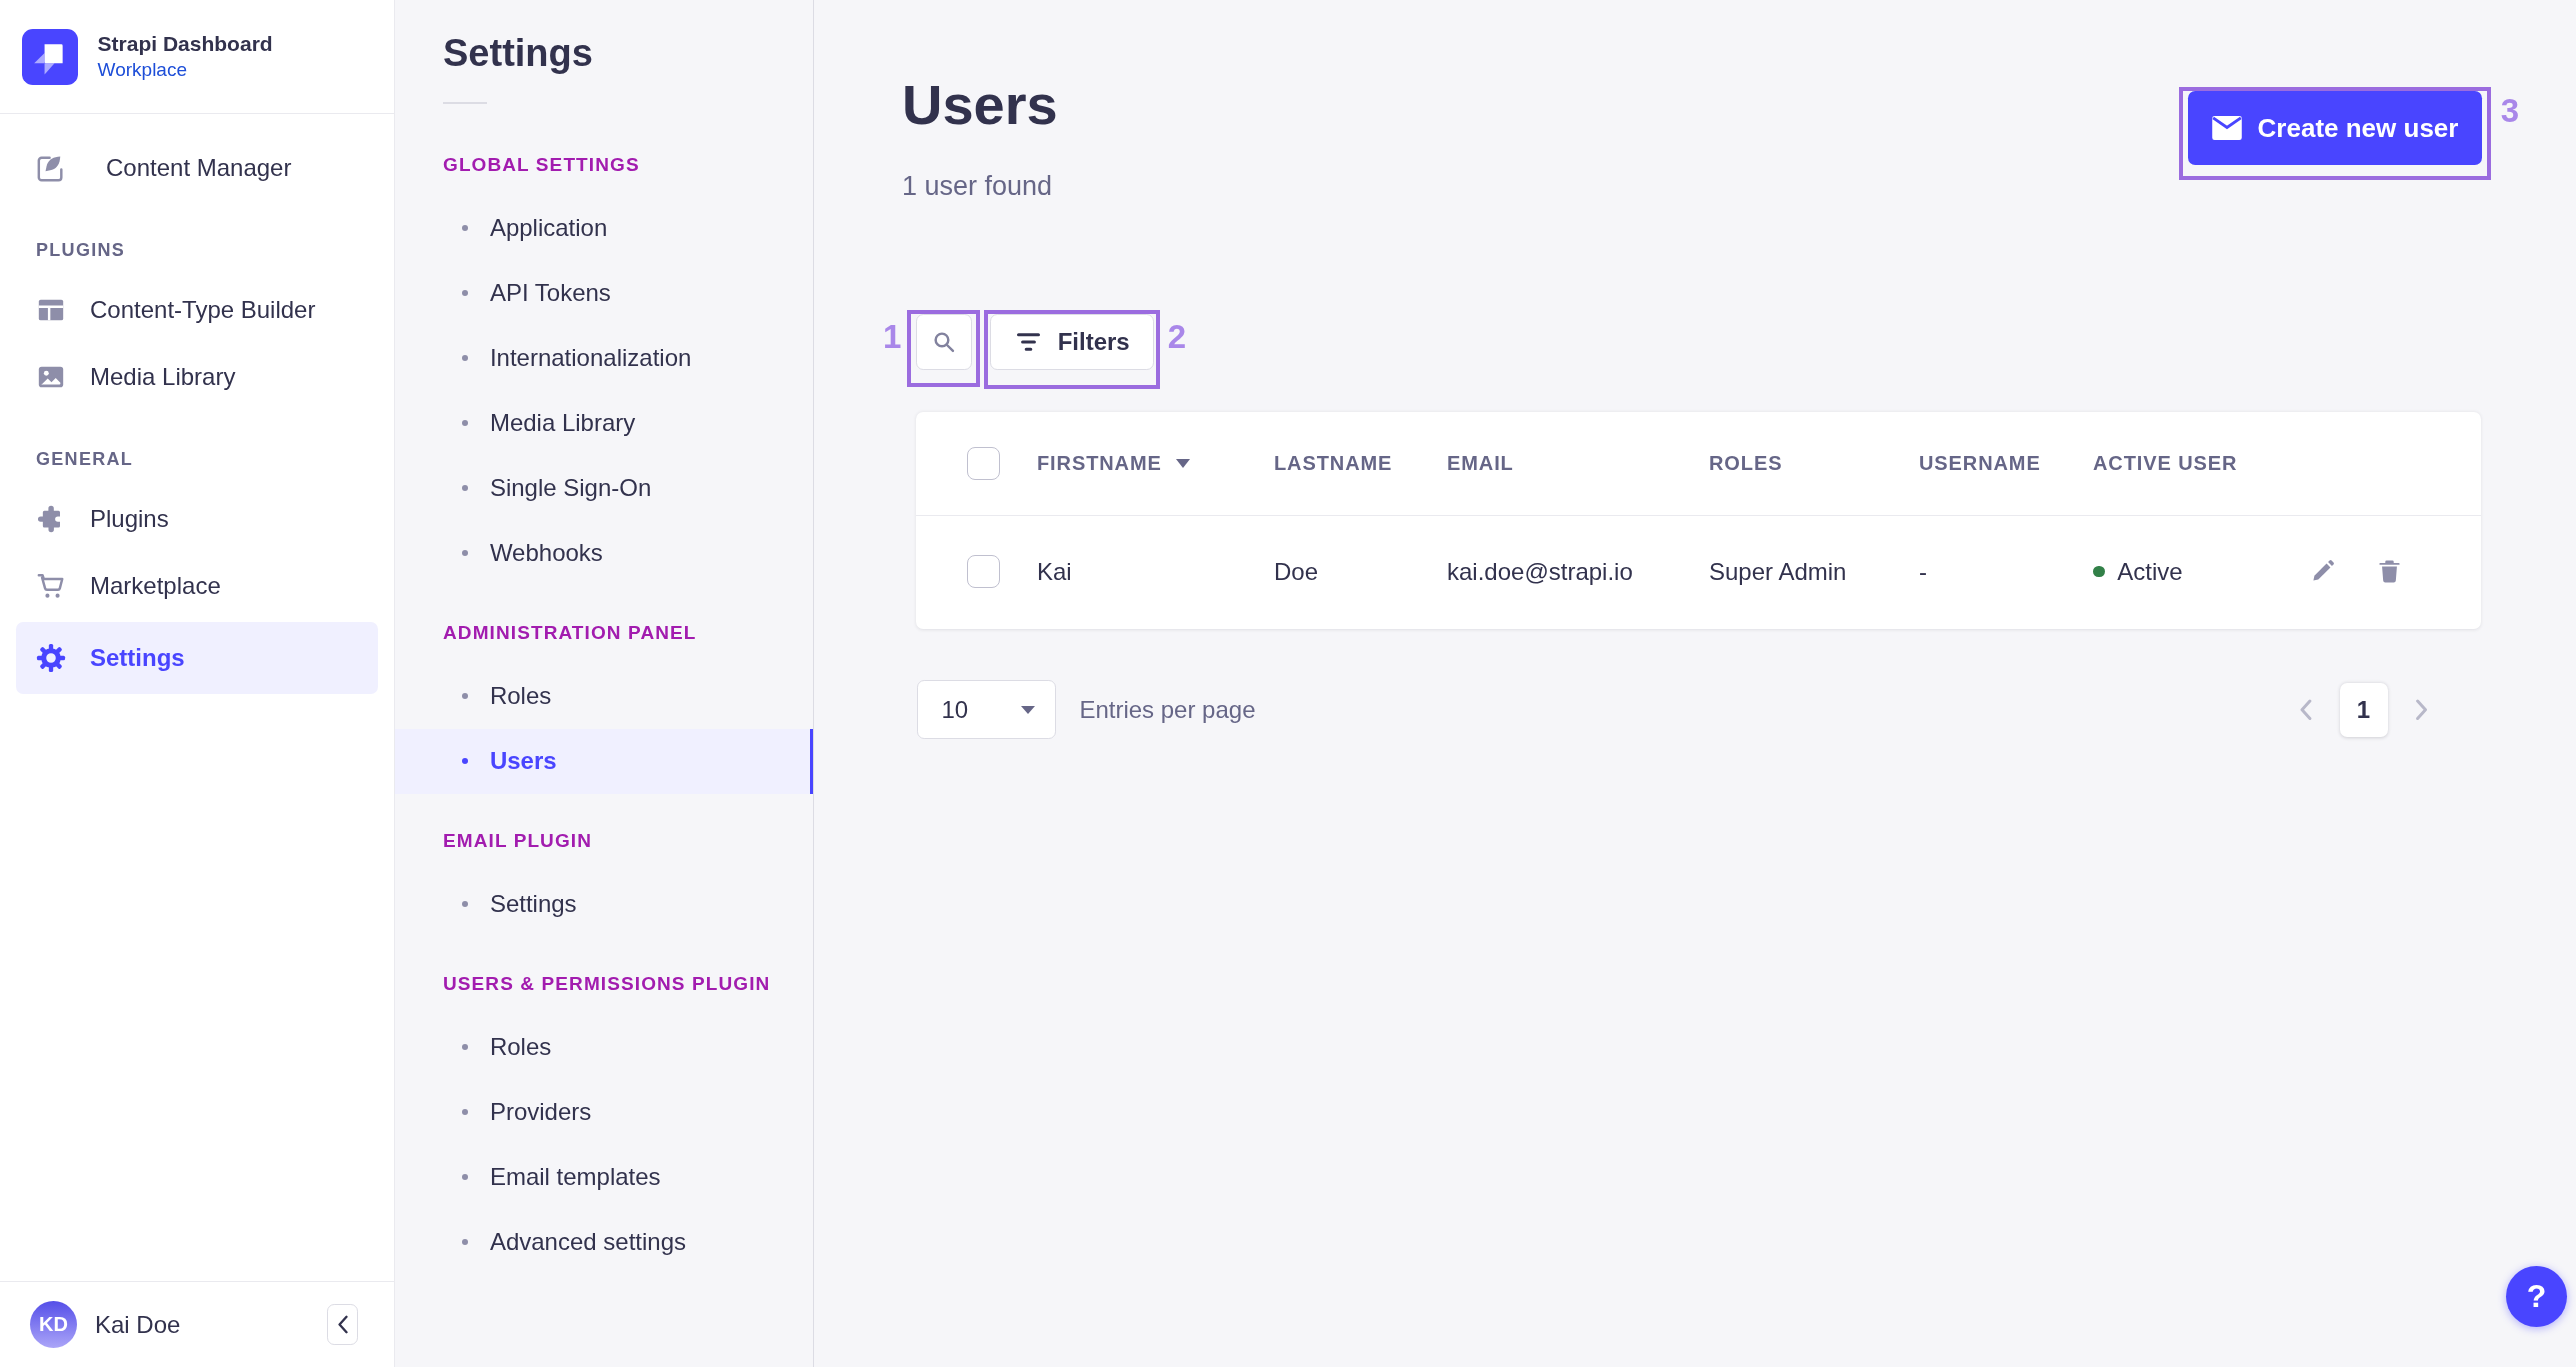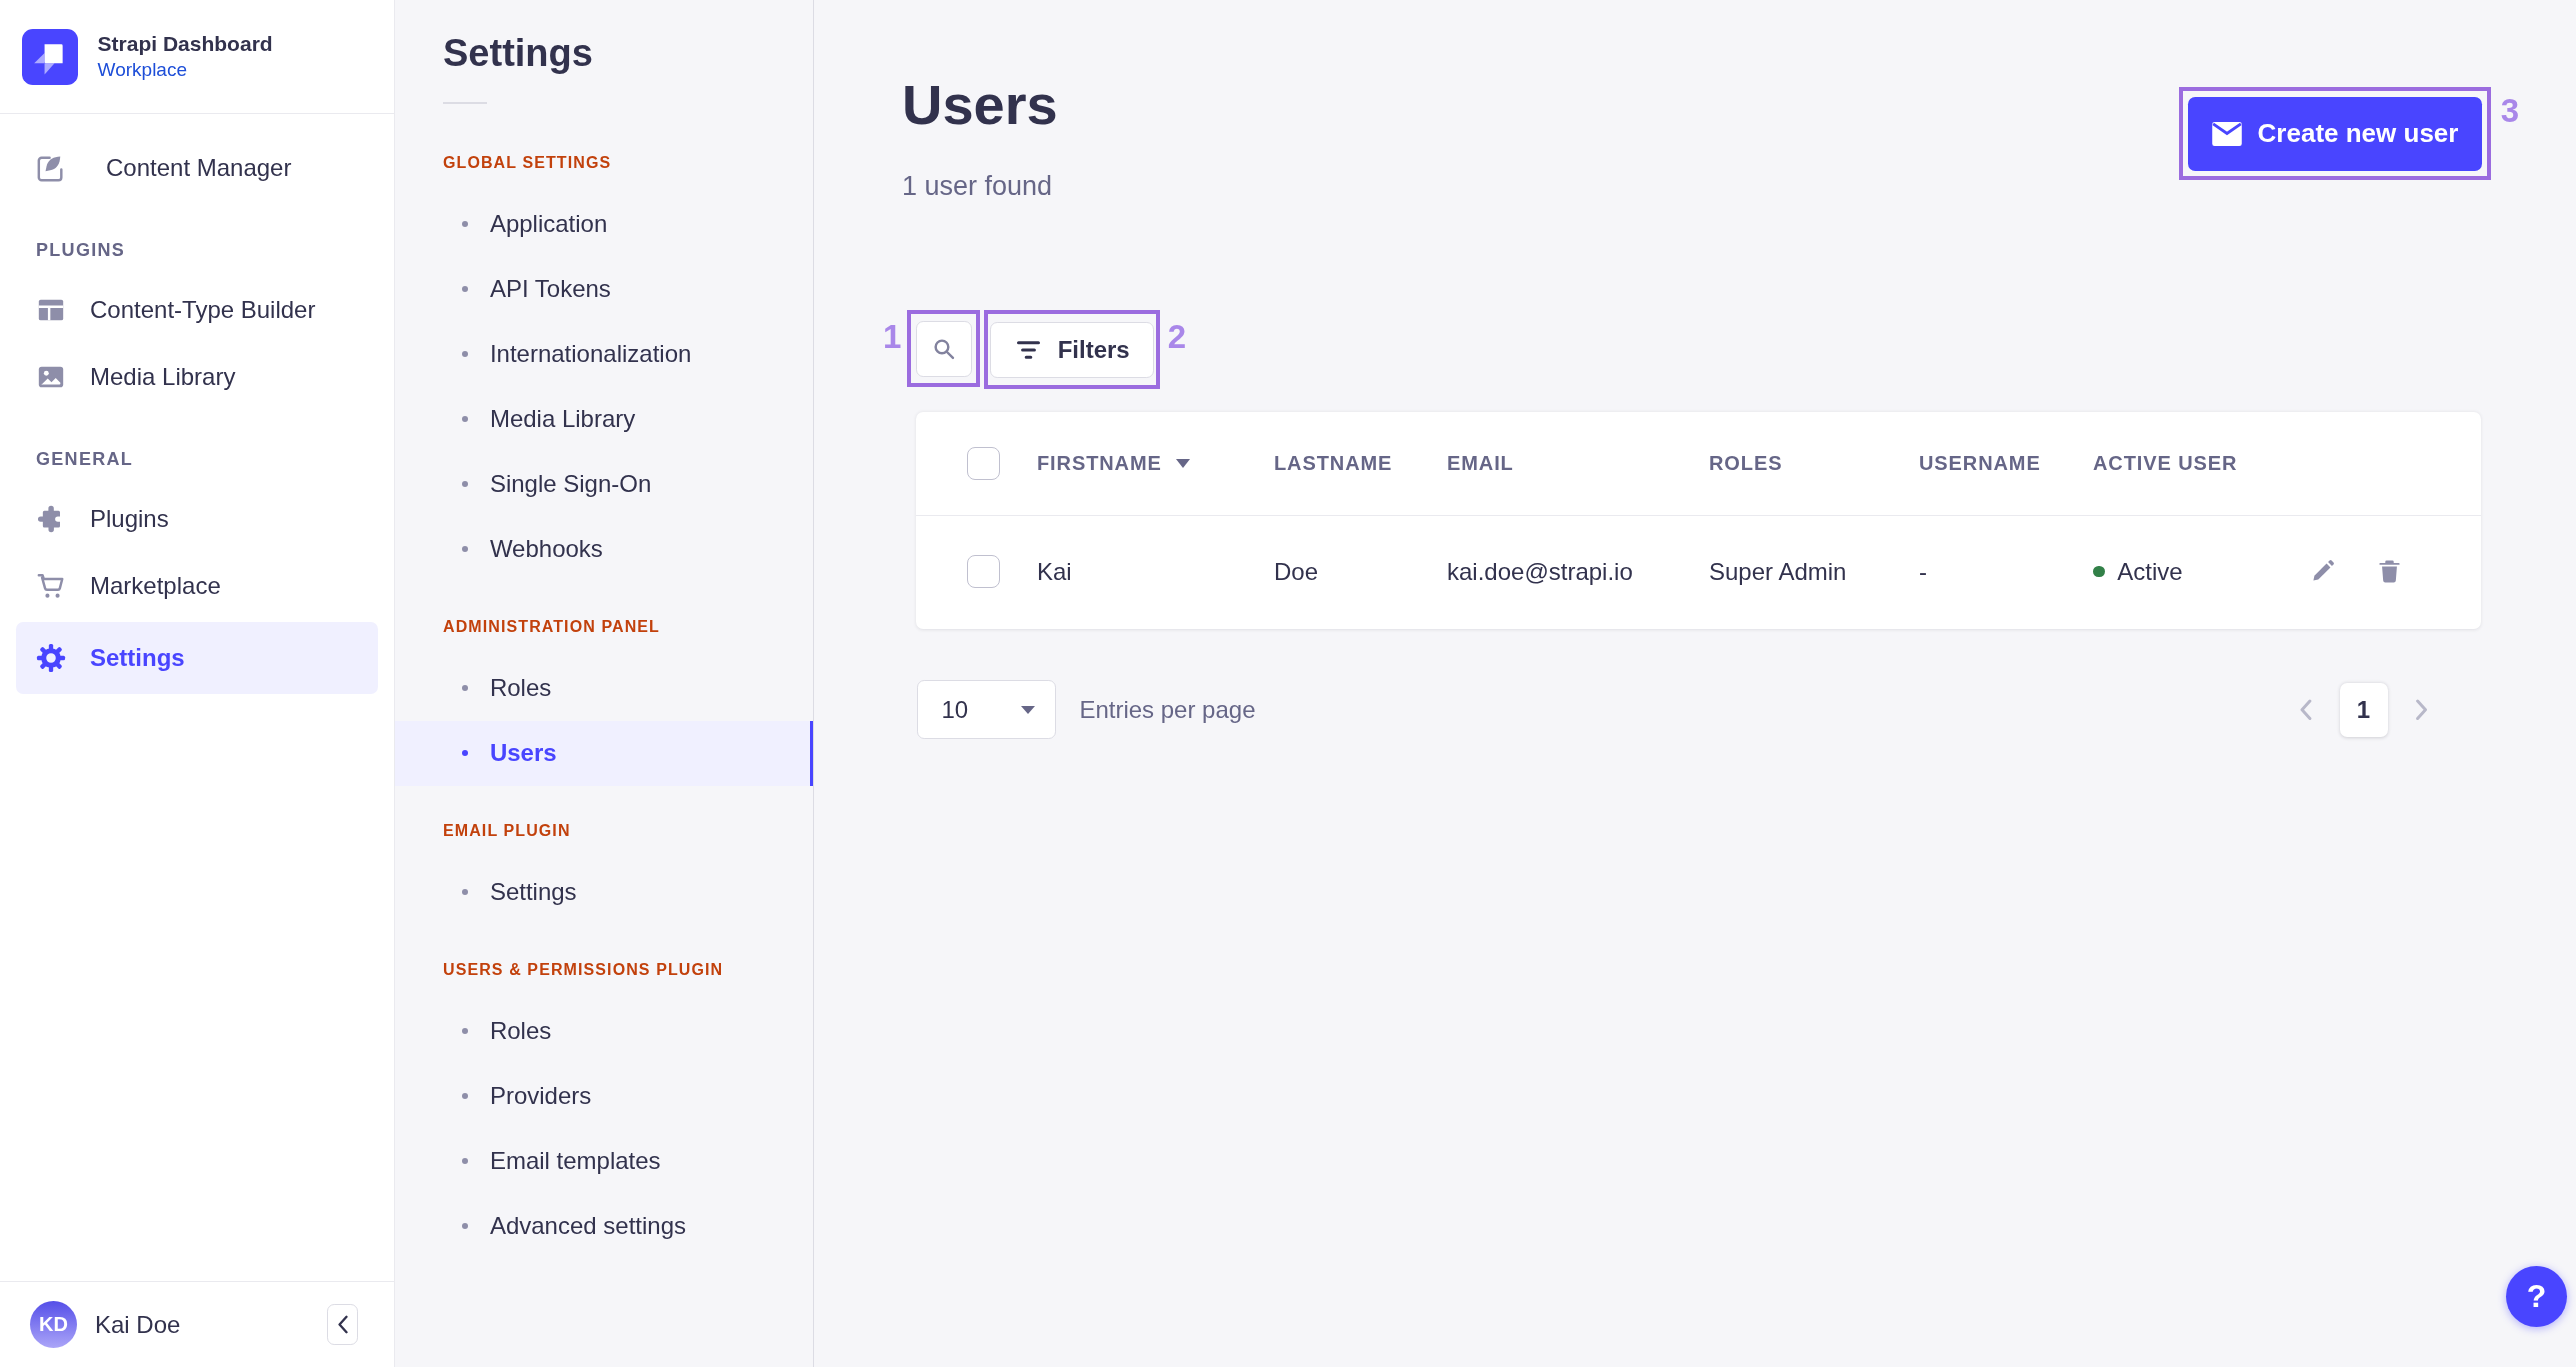--- a/index.html
+++ b/index.html
@@ -30,34 +30,34 @@
     display:flex; align-items:center; justify-content:center;
     background:linear-gradient(180deg,#554fe8 0%,#aba5f8 100%); }
   .user-name { font-size:24px; flex:1; }
   .collapse-btn { width:31px; height:41px; background:#fff; border:0.9px solid #dcdce4; border-radius:7.2px;
     display:flex; align-items:center; justify-content:center; cursor:pointer; color:#32324d; }
 
   
   .subnav { position:absolute; top:0; bottom:0; left:395px; width:419px; background:#f6f6f9; border-right:0.9px solid #dcdce4; }
   .subnav-title { margin:32px 0 0 48px; font-size:38px; font-weight:700; }
   .subnav-divider { margin:27px 0 0 48px; width:44px; height:1.8px; background:#dcdce4; }
-  .sub-group-title { margin:36px 0 20px 48px; font-size:16px; font-weight:700; letter-spacing:1.1px; color:#c2410c; }
+  .sub-group-title { margin:36px 0 20px 48px; font-size:19px; font-weight:700; letter-spacing:1.1px; color:#a21caf; }
   .sub-group-title.first { margin-top:50px; }
   .sub-item { height:65px; display:flex; align-items:center; padding-left:67px; font-size:24px; color:#32324d; cursor:pointer; }
   .sub-item .dot { width:6.3px; height:6.3px; border-radius:50%; background:#8e8ea9; margin-right:21.6px; flex:none; }
   .sub-item.active { background:#f0f0ff; color:#4945ff; font-weight:600; border-right:3.6px solid #4945ff; }
   .sub-item.active .dot { background:#4945ff; }
 
   
   .main { position:absolute; top:0; bottom:0; left:814px; right:0; }
   .page-title { position:absolute; left:88px; top:77px; margin:0; font-size:56px; font-weight:700; line-height:1; }
   .page-sub { position:absolute; left:88px; top:171px; font-size:27px; color:#666687; }
 
   
-  .ann { position:absolute; border:4.5px solid #9b6cdf; display:flex; align-items:center; justify-content:center; }
+  .ann { position:absolute; border:4.5px solid #9b6cdf; display:flex; justify-content:center; }
   .ann-num { position:absolute; font-size:33px; font-weight:700; color:#a987e9; line-height:1; }
   .ann1 { left:93px; top:310px; width:73px; height:77px; }
   .ann1 .ann-num { left:-28px; top:6.3px; }
   .ann2 { left:170px; top:310px; width:176px; height:79px; }
   .ann2 .ann-num { right:-30px; top:6.3px; }
   .ann3 { left:1365px; top:87px; width:312px; height:93px; }
   .ann3 .ann-num { right:-32px; top:2.7px; }
 
   .icon-btn { width:56px; height:56px; background:#fff; border:0.9px solid #dcdce4; border-radius:7.2px;
     display:flex; align-items:center; justify-content:center; cursor:pointer; }

